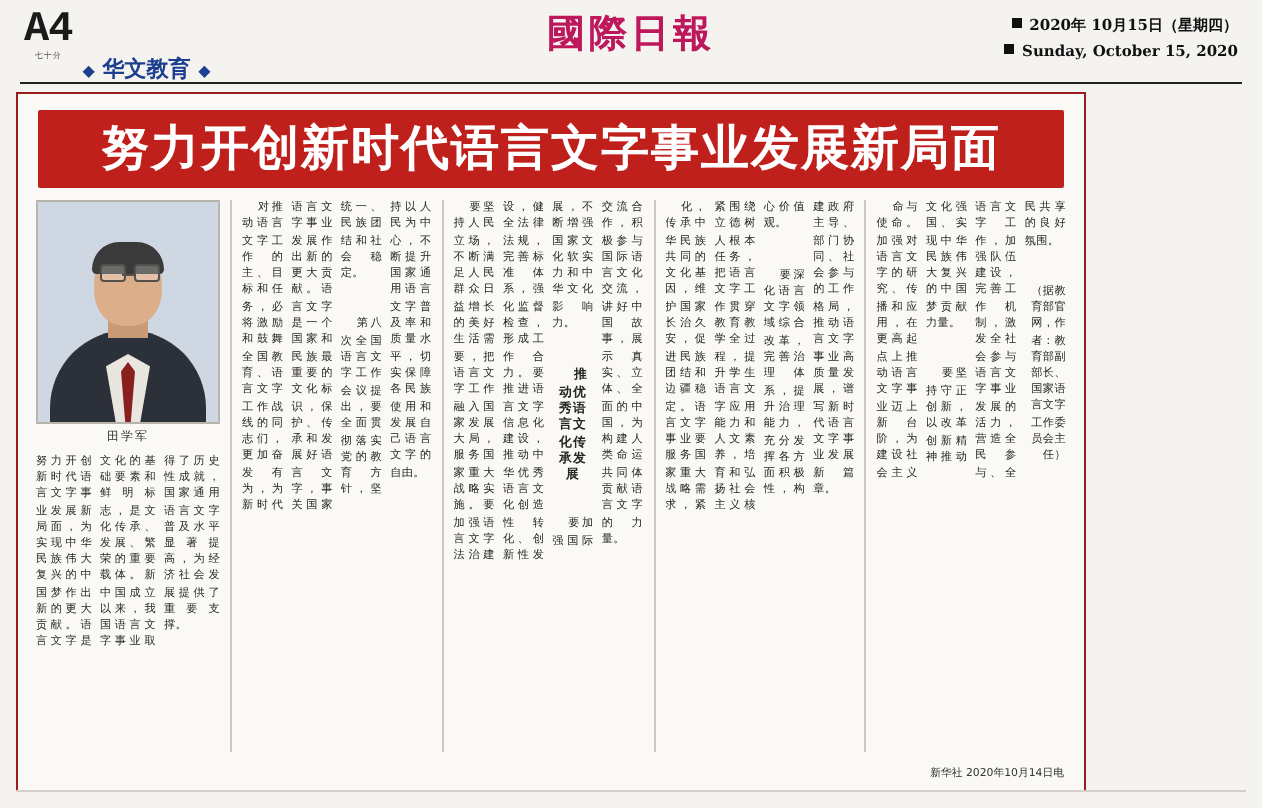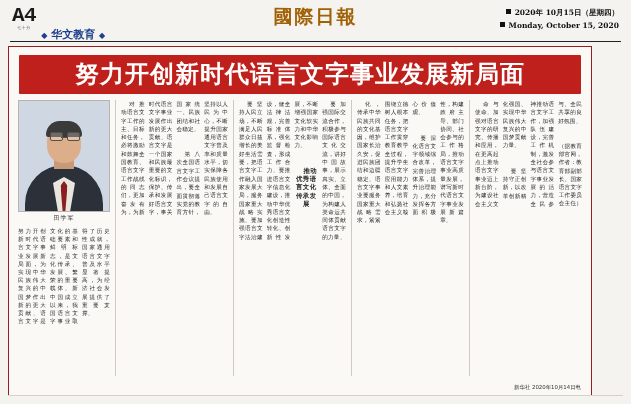--- a/index.html
+++ b/index.html
@@ -68,21 +68,21 @@
     position: absolute;
     left: 0;
     right: 0;
     top: 4px;
     text-align: center;
   }
   .paper-title {
     font-family: "DejaVu Serif", serif;
     font-size: 19px;
     font-weight: bold;
-    color: #a16207;
+    color: #be185d;
     letter-spacing: 2px;
   }
   .mh-right {
     position: absolute;
     right: 12px;
     top: 6px;
     text-align: right;
   }
   .mh-right div {
     font-family: "DejaVu Serif", serif;
@@ -107,21 +107,21 @@
     bottom: 2px;
     height: 0;
     border-top: 1.5px solid #222;
   }
 
   
   .frame {
     position: absolute;
     left: 8px;
     top: 46px;
-    width: 584px;
+    width: 535px;
     height: 350px;
     border: 1.5px solid #9b1c1c;
     background: #faf9f6;
     box-sizing: border-box;
     padding: 6px 6px 18px 6px;
   }
   .headline-band {
     margin: 2px 4px 6px 4px;
     background: #c0201c;
     border-radius: 1px;
@@ -331,21 +331,21 @@
         <span class="diamond">◆</span>
       </div>
     </div>
 
     <div class="mh-center">
       <div class="paper-title">國際日報</div>
     </div>
 
     <div class="mh-right">
       <div><span class="sq"></span><span>2020年 10月15日（星期四）</span></div>
-      <div><span class="sq"></span><span>Monday, October 15, 2020</span></div>
+      <div><span class="sq"></span><span>Sunday, October 15, 2020</span></div>
     </div>
 
     <div class="mh-rule"></div>
   </div>
 
   <div class="frame">
 
     <div class="headline-band">
       <div class="headline">努力开创新时代语言文字事业发展新局面</div>
     </div>

